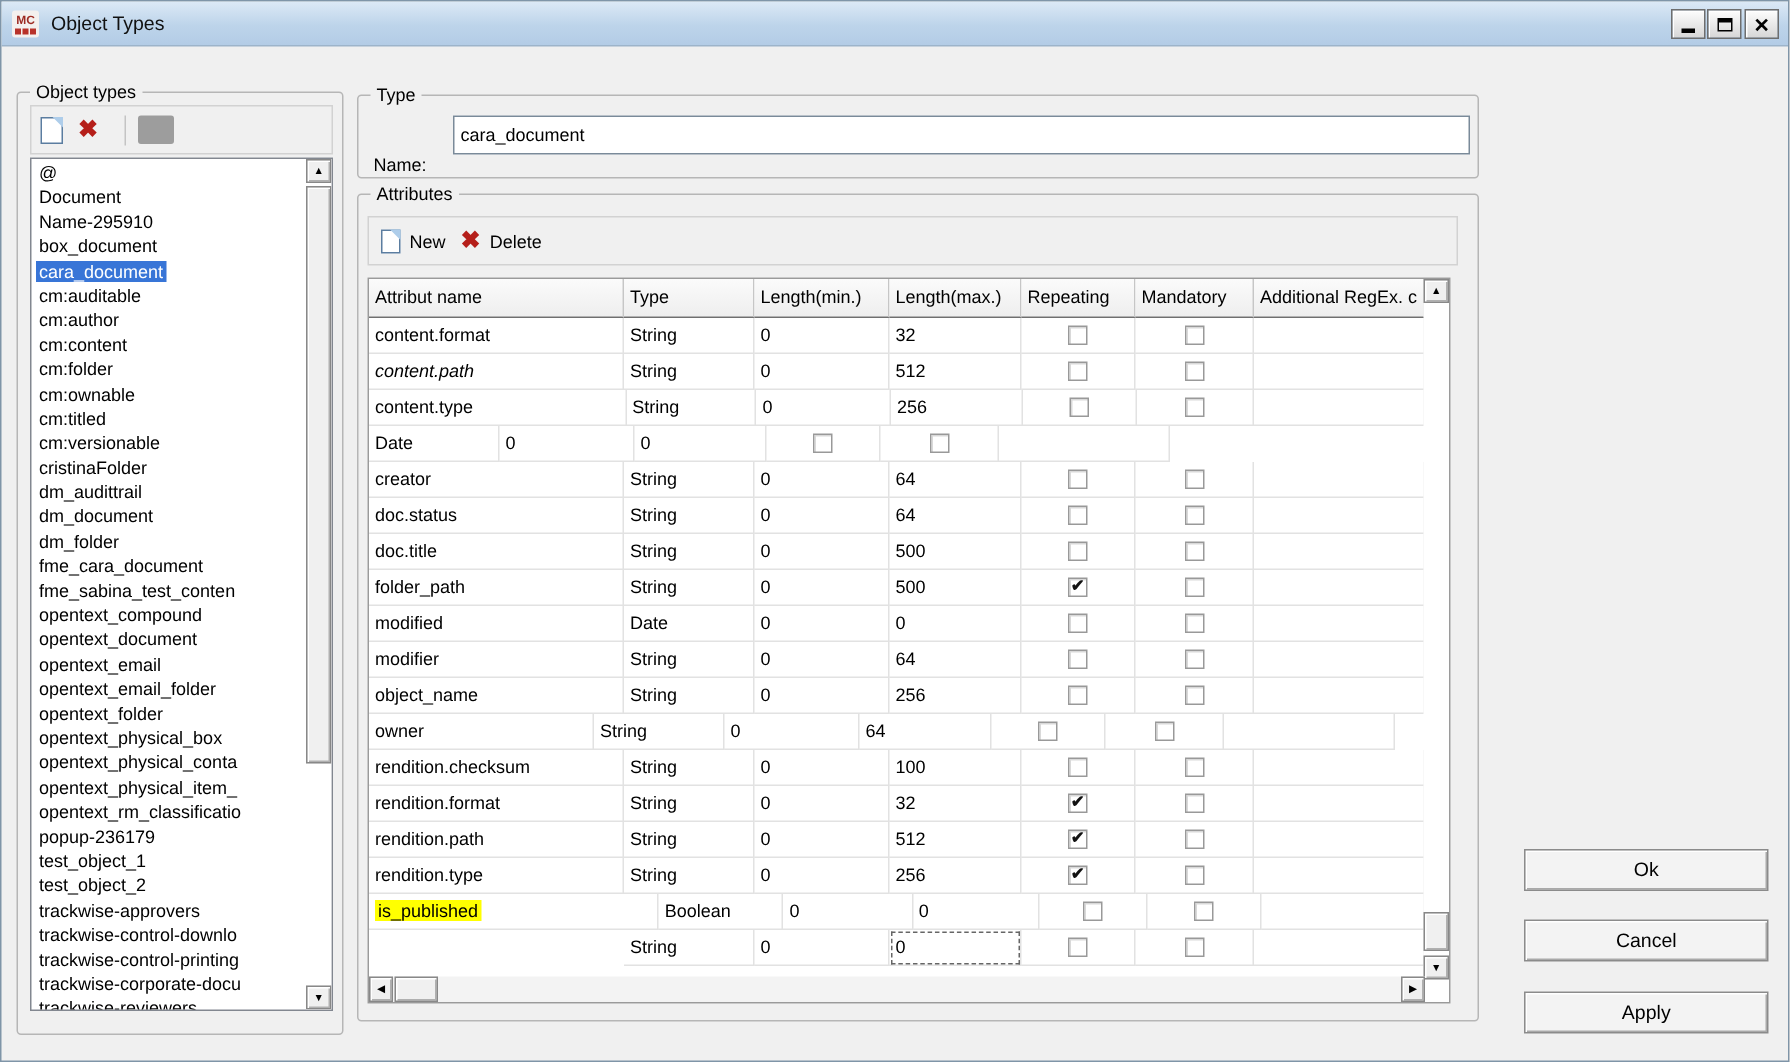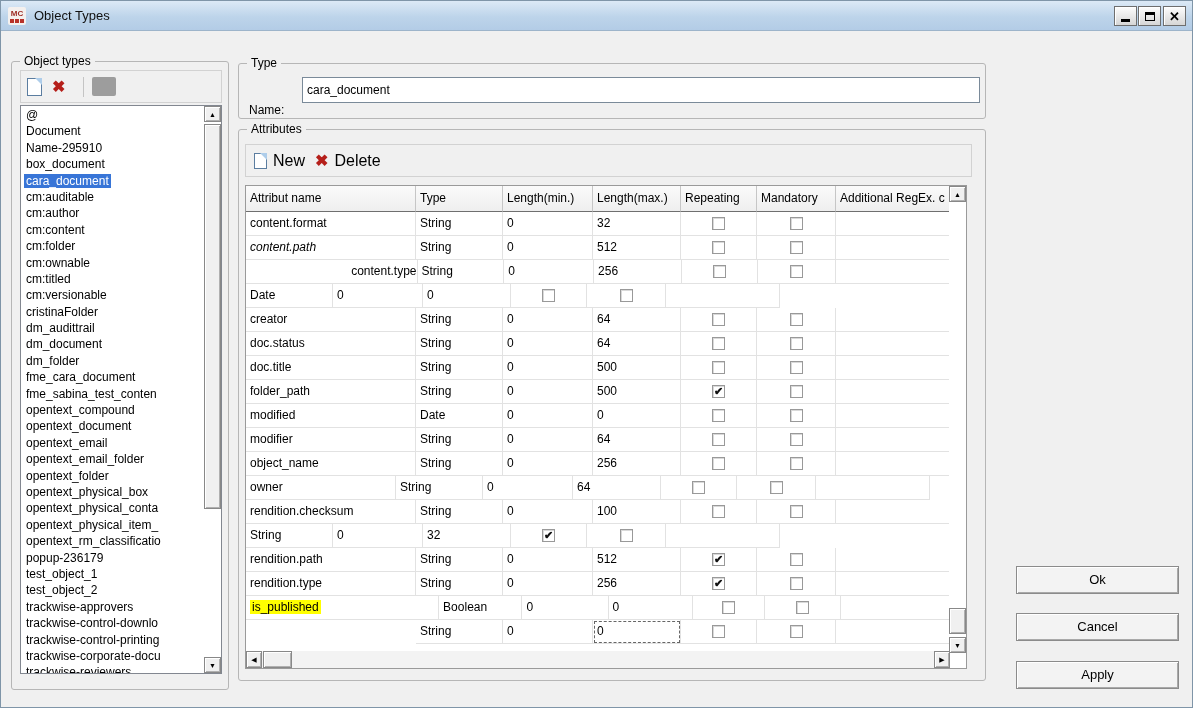--- a/index.html
+++ b/index.html
@@ -44,21 +44,21 @@
                   align-items:center; padding-left:6px; }
   .page-icon { position:relative; width:15px; height:18px; background:#fff;
                border:1px solid #5b7da0; }
   .page-icon:before { content:""; position:absolute; right:-1px; top:-1px;
                border-style:solid; border-width:0 7px 7px 0;
                border-color:transparent #aecdea transparent transparent; }
   .del-x { color:#b51f1a; font-weight:bold; font-size:16px; line-height:16px; }
   .tb-sep { width:1px; height:20px; background:#c4c4c4; margin:0 8px; }
   .gray-blob { width:24px; height:19px; background:#9d9d9d; border-radius:2px; }
   .tb-item { display:flex; align-items:center; gap:6px; margin-right:10px; cursor:default; }
-  .tb-label { font-size:16px; }
+  .tb-label { font-size:12px; }
 
   
   .listbox { position:absolute; left:8px; top:43px; width:202px; height:569px;
              background:#fff; border:1px solid #828790; overflow:hidden; }
   .list-items { position:absolute; left:0; top:1px; width:183px; height:566px; overflow:hidden; }
   .li { height:16.4px; line-height:16.4px; white-space:nowrap; overflow:hidden;
         padding-left:3px; cursor:default; }
   .li span { padding:0 2px; }
   .li.selected span { background:#3875d7; color:#fff; }
 
@@ -257,21 +257,21 @@
             <div class="td" style="width: 88px;">512</div>
             <div class="td cbcell" style="width: 76px;">
               <span class="cb"></span>
             </div>
             <div class="td cbcell" style="width: 79px;">
               <span class="cb"></span>
             </div>
             <div class="td" style="width: 114px;"></div>
           </div>
           <div class="tr">
-            <div class="td" style="width: 172px; text-align: right;"><span>content.type</span></div>
+            <div class="td" style="width: 172px;"><span>content.type</span></div>
             <div class="td" style="width: 87px;">String</div>
             <div class="td" style="width: 90px;">0</div>
             <div class="td" style="width: 88px;">256</div>
             <div class="td cbcell" style="width: 76px;">
               <span class="cb"></span>
             </div>
             <div class="td cbcell" style="width: 79px;">
               <span class="cb"></span>
             </div>
             <div class="td" style="width: 114px;"></div>
@@ -399,20 +399,21 @@
             <div class="td" style="width: 88px;">100</div>
             <div class="td cbcell" style="width: 76px;">
               <span class="cb"></span>
             </div>
             <div class="td cbcell" style="width: 79px;">
               <span class="cb"></span>
             </div>
             <div class="td" style="width: 114px;"></div>
           </div>
           <div class="tr">
+            <div class="td" style="width: 170px;"><span>rendition.format</span></div>
             <div class="td" style="width: 87px;">String</div>
             <div class="td" style="width: 90px;">0</div>
             <div class="td" style="width: 88px;">32</div>
             <div class="td cbcell" style="width: 76px;">
               <span class="cb">✔</span>
             </div>
             <div class="td cbcell" style="width: 79px;">
               <span class="cb"></span>
             </div>
             <div class="td" style="width: 114px;"></div>

